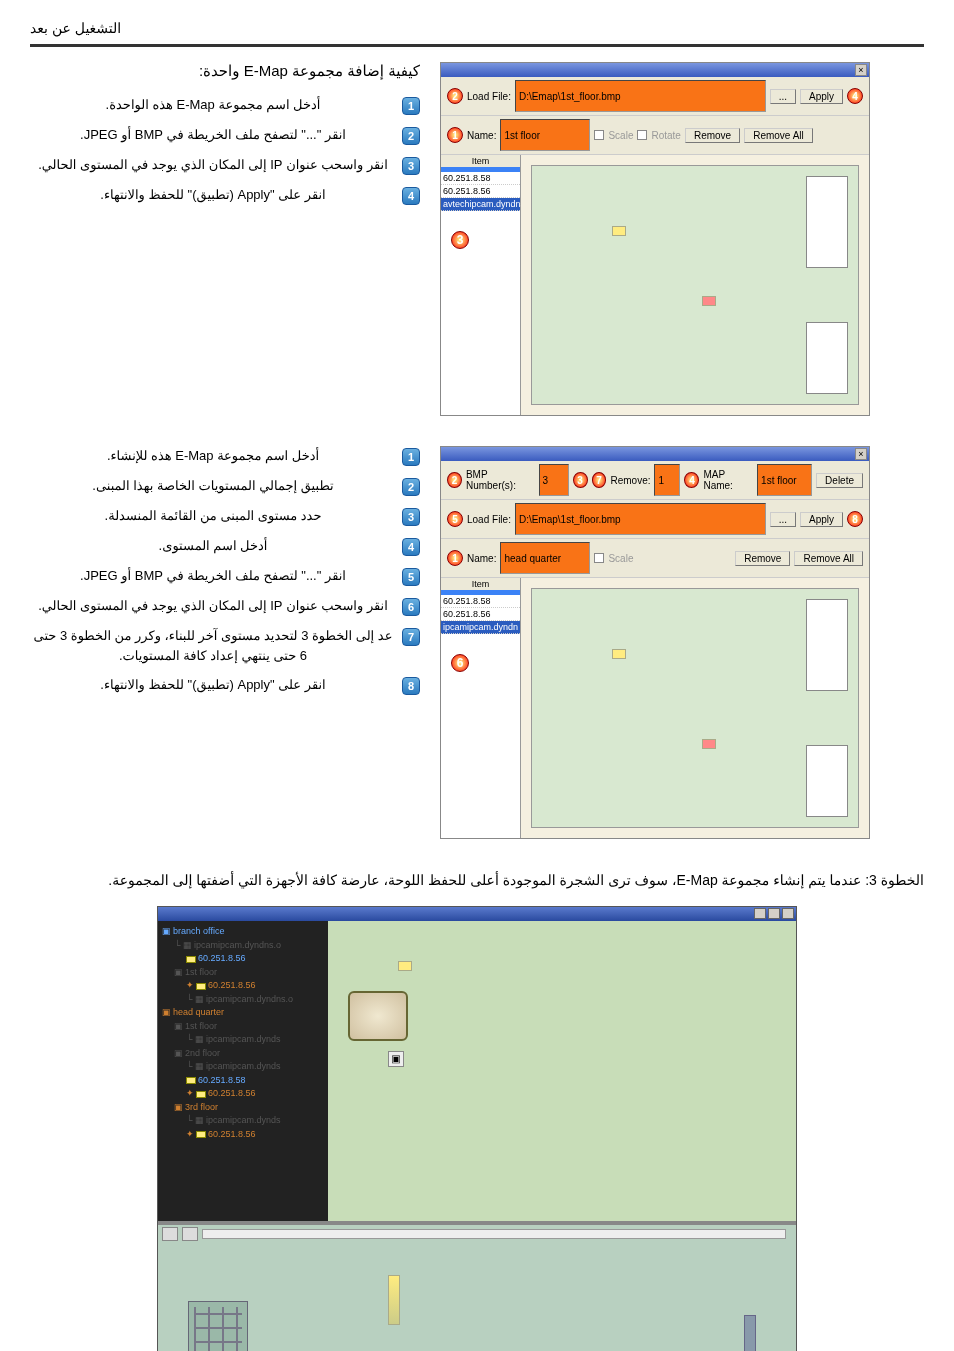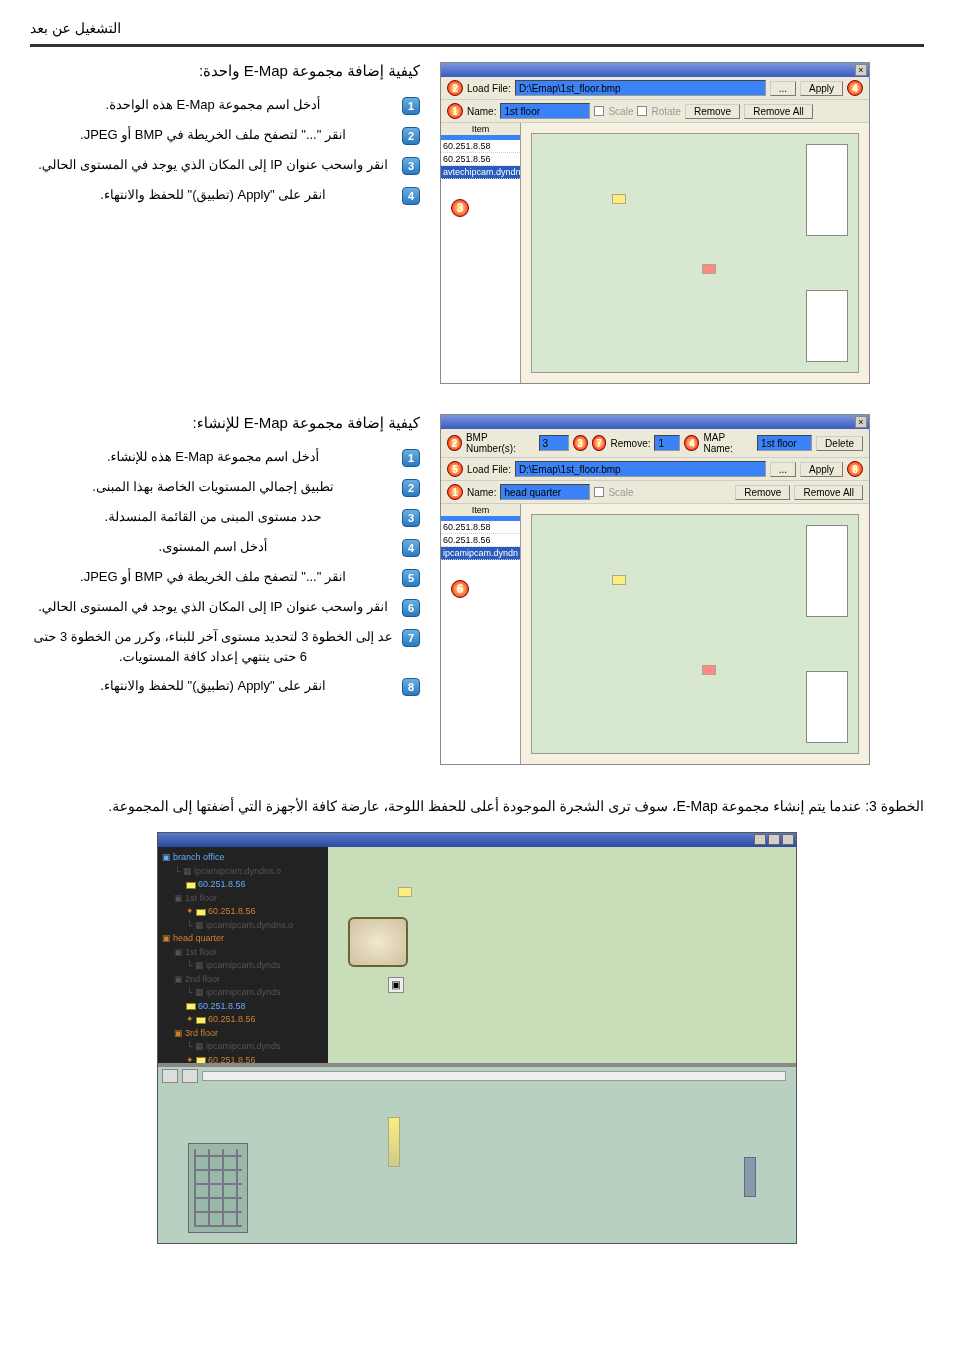--- a/index.html
+++ b/index.html
@@ -94,23 +94,23 @@
   .dlg-row {
     display: flex;
     align-items: center;
     padding: 3px 6px;
     gap: 4px;
     border-bottom: 1px solid #ccc;
   }
   .dlg-label { color: #000; }
   .dlg-input {
     border: 1px inset #999;
-    background: #3b82f6;
+    background: #f97316;
     padding: 1px 3px;
-    height: 16px;
+    height: 32px;
     font-size: 10px;
   }
   .dlg-btn {
     border: 1px outset #ccc;
     background: #ece9d8;
     padding: 1px 8px;
     font-size: 10px;
   }
   .dlg-body {
     display: flex;
@@ -195,21 +195,21 @@
   }
   .viewer-title .wbtn {
     position: absolute;
     top: 1px;
     width: 12px; height: 11px;
     background: #d4d0c8;
     border: 1px solid #666;
   }
   .viewer-body {
     display: flex;
-    height: 216px;
+    height: 300px;
     background: #14532d;
   }
   .tree {
     width: 170px;
     background: #222;
     color: #6af;
     padding: 4px;
     font-size: 9px;
     overflow: hidden;
     line-height: 1.5;
@@ -359,21 +359,20 @@
             <div class="cam-icon" style="left:170px;top:130px;background:#f88"></div>
           </div>
         </div>
       </div>
     </div>
   </div>
 </div>
 
 <div class="row">
   <div class="text-col">
-    <div class="section-title">كيفية إضافة مجموعة E-Map للإنشاء:</div>
     <div class="step-item">
         <span class="step-num">1</span>
         <span class="step-text">أدخل اسم مجموعة E-Map هذه للإنشاء.</span>
       </div>
     <div class="step-item">
         <span class="step-num">2</span>
         <span class="step-text">تطبيق إجمالي المستويات الخاصة بهذا المبنى.</span>
       </div>
     <div class="step-item">
         <span class="step-num">3</span>

